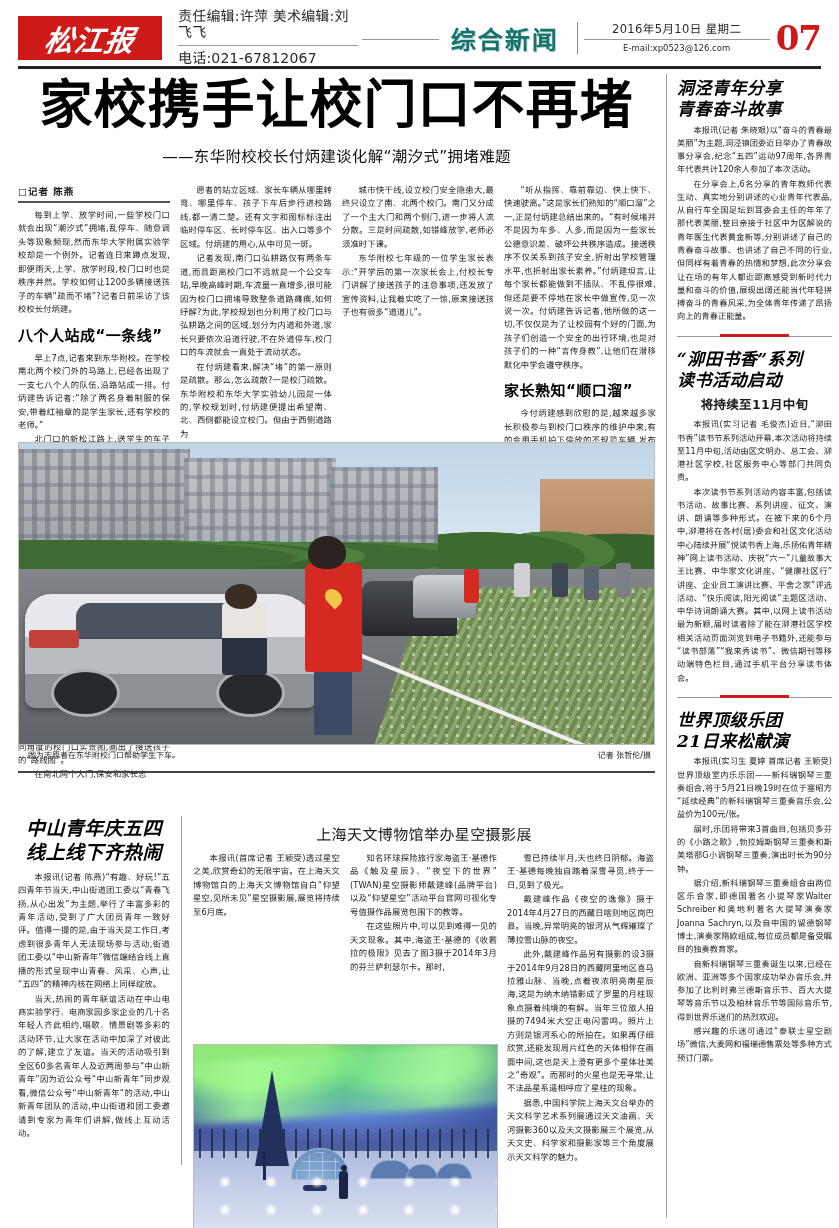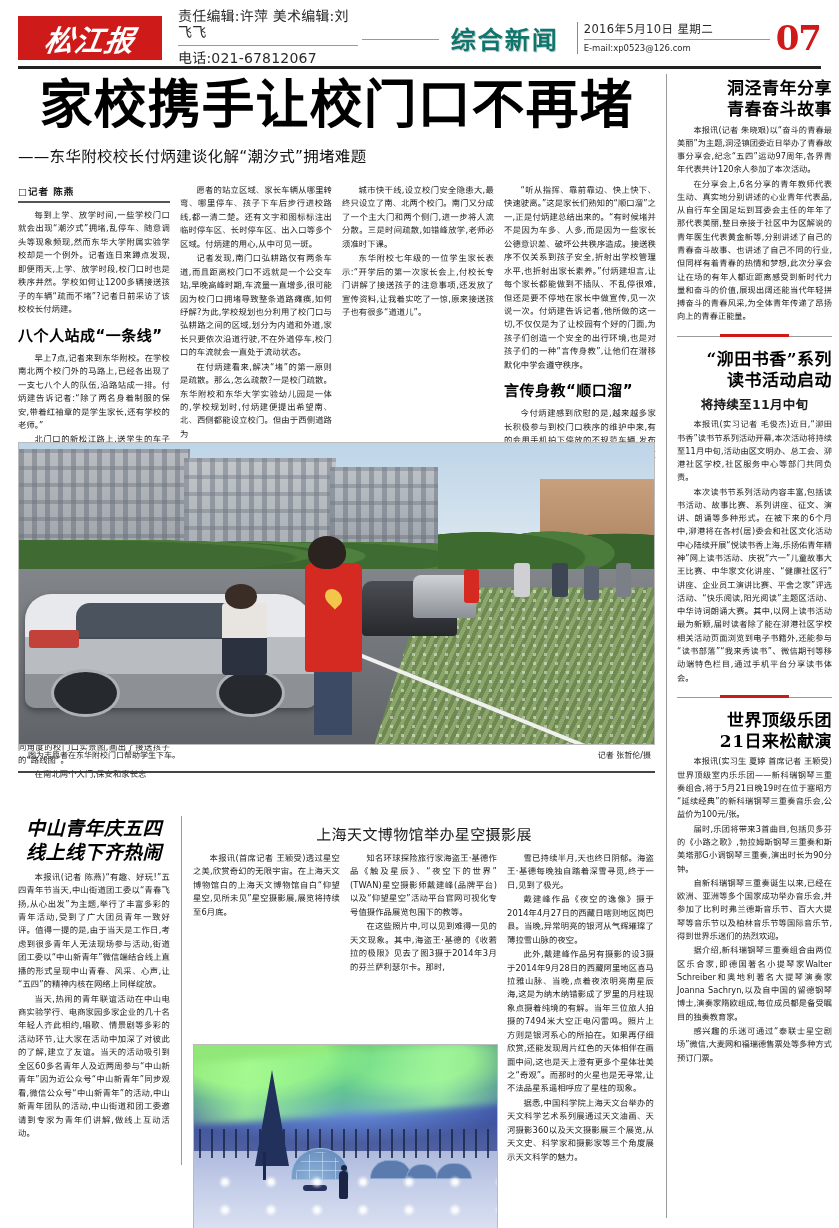--- a/index.html
+++ b/index.html
@@ -83,21 +83,21 @@
   }
   .mast-divider {
     flex: 0 0 auto;
     width: 1px; height: 32px;
     background: #888;
     margin: 0 6px;
   }
   .mast-right {
     flex: 0 0 auto;
     width: 186px;
-    text-align: left;
+    text-align: center;
     font-size: 8.5px;
     line-height: 1.1;
     color: #2a2a2a;
   }
   .mast-date {
     font-size: 11.5px;
     padding-bottom: 4px;
     white-space: nowrap;
     letter-spacing: 0.4px;
   }
@@ -146,21 +146,21 @@
     font-family: "DejaVu Sans", "Liberation Sans", sans-serif;
     font-weight: bold;
     font-size: 53px;
     line-height: 1.02;
     text-align: center;
     letter-spacing: 1px;
     color: #000;
     padding-top: 4px;
   }
   .subheadline {
-    text-align: left;
+    text-align: center;
     font-size: 15.5px;
     margin-top: 12px;
     letter-spacing: 0.3px;
     font-family: "DejaVu Sans", "Liberation Sans", sans-serif;
     color: #111;
   }
 
   
   .cols4 {
     position: absolute;
@@ -231,24 +231,25 @@
     content: "";
     position: absolute; left: 28%; top: 1px;
     width: 44%; height: 3px; background: #cf1a1a;
   }
 
   .rail-head {
     font-family: "DejaVu Serif", "Liberation Serif", serif;
     font-weight: bold;
     font-size: 17px;
     line-height: 1.25;
-    text-align: right;
+    text-align: left;
     letter-spacing: 0.5px;
     color: #000;
     margin: 4px 0 3px 0;
+    font-style: italic;
   }
   .rail-sub {
     text-align: center;
     font-size: 12.5px;
     font-family: "DejaVu Sans", "Liberation Sans", sans-serif;
     font-weight: bold;
     margin-bottom: 5px;
     letter-spacing: 0.3px;
   }
   .rail-body {
@@ -613,21 +614,21 @@
         <div class="col">
           <div class="bodytext">
             <p>城市快干线,设立校门安全隐患大,最终只设立了南、北两个校门。南门又分成了一个主大门和两个侧门,进一步将人流分散。三是时间疏散,如错峰放学,老师必须准时下课。</p>
             <p>东华附校七年级的一位学生家长表示:“开学后的第一次家长会上,付校长专门讲解了接送孩子的注意事项,还发放了宣传资料,让我着实吃了一惊,原来接送孩子也有很多“道道儿”。</p>
           </div>
         </div>
 
         <div class="col">
           <div class="bodytext">
             <p>“听从指挥、靠前靠边、快上快下、快速驶离。”这是家长们熟知的“顺口溜”之一,正是付炳建总结出来的。“有时候堵并不是因为车多、人多,而是因为一些家长公德意识差、破坏公共秩序造成。接送秩序不仅关系到孩子安全,折射出学校管理水平,也折射出家长素养。”付炳建坦言,让每个家长都能做到不插队、不乱停很难,但还是要不停地在家长中做宣传,见一次说一次。付炳建告诉记者,他所做的这一切,不仅仅是为了让校园有个好的门面,为孩子们创造一个安全的出行环境,也是对孩子们的一种“言传身教”,让他们在潜移默化中学会遵守秩序。</p>
-            <div class="sub-h">言传身教“顺口溜”</div>
+            <div class="sub-h">家长熟知“顺口溜”</div>
             <p>今付炳建感到欣慰的是,越来越多家长积极参与到校门口秩序的维护中来,有的会用手机拍下停放的不规范车辆,发布到QQ群、微信群里,用曝光的方式互相监督,有的家长主动找他聊天,为营造校门口良好秩序出谋划策。</p>
           </div>
         </div>
       </div>
 
       <div class="photo-wrap" style="position:absolute; left:0; top:368px; width:637px;">
         <div class="photo ph1">
           <div class="sky"></div>
           <div class="bldgL">
               <div class="winrow"></div>
@@ -750,21 +751,21 @@
       </div>
 
       <div class="rail-sep"></div>
 
       <div>
         <div class="rail-head" style="white-space:pre-line">世界顶级乐团
 21日来松献演</div>
         <div class="rail-body">
           <p>本报讯(实习生 夏婷 首席记者 王颖受)世界顶级室内乐乐团——新科瑞钢琴三重奏组合,将于5月21日晚19时在位于塞昭方“延续经典”的新科瑞钢琴三重奏音乐会,公益价为100元/张。</p>
           <p>届时,乐团将带来3首曲目,包括贝多芬的《小路之歌》,勃拉姆斯钢琴三重奏和斯美塔那G小调钢琴三重奏,演出时长为90分钟。</p>
+          <p>据介绍,新科瑞钢琴三重奏组合由两位区乐合家,即德国著名小提琴家Walter Schreiber和奥地利著名大提琴演奏家Joanna Sachryn,以及自中国的留德钢琴博士,演奏家隋欧组成,每位成员都是备受瞩目的独奏教育家。</p>
           <p>自新科瑞钢琴三重奏诞生以来,已经在欧洲、亚洲等多个国家成功举办音乐会,并参加了比利时弗兰德斯音乐节、百大大提琴等音乐节以及柏林音乐节等国际音乐节,得到世界乐迷们的热烈欢迎。</p>
-          <p>据介绍,新科瑞钢琴三重奏组合由两位区乐合家,即德国著名小提琴家Walter Schreiber和奥地利著名大提琴演奏家Joanna Sachryn,以及自中国的留德钢琴博士,演奏家隋欧组成,每位成员都是备受瞩目的独奏教育家。</p>
           <p>感兴趣的乐迷可通过“泰联士星空剧场”微信,大麦网和福瑞德售票处等多种方式预订门票。</p>
         </div>
       </div>
     </div>
 
   </div>
 </div>
 
 </body></html>

